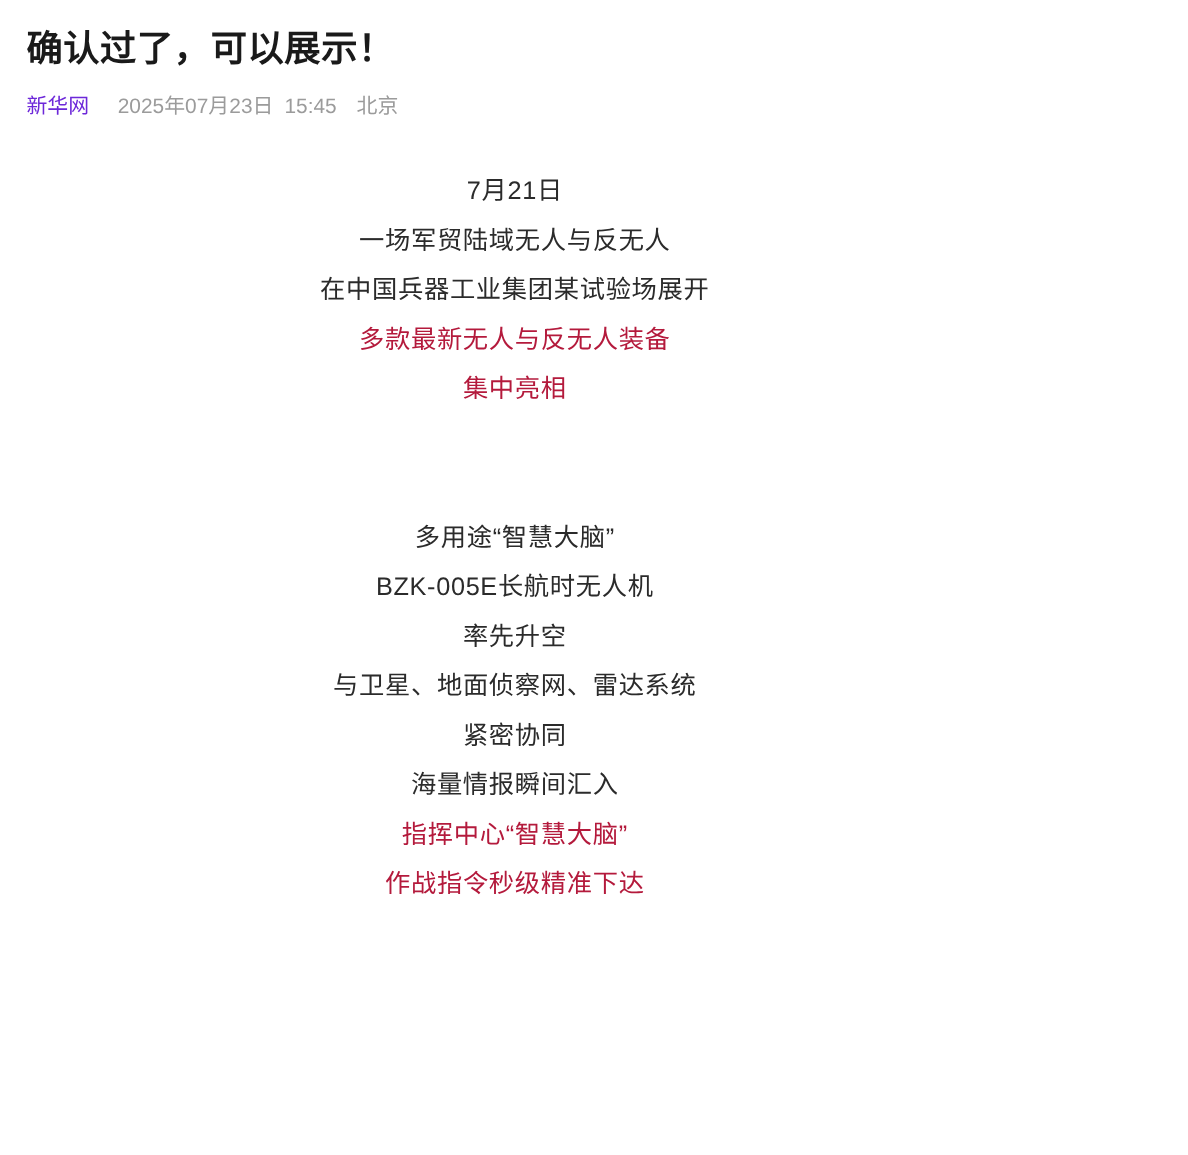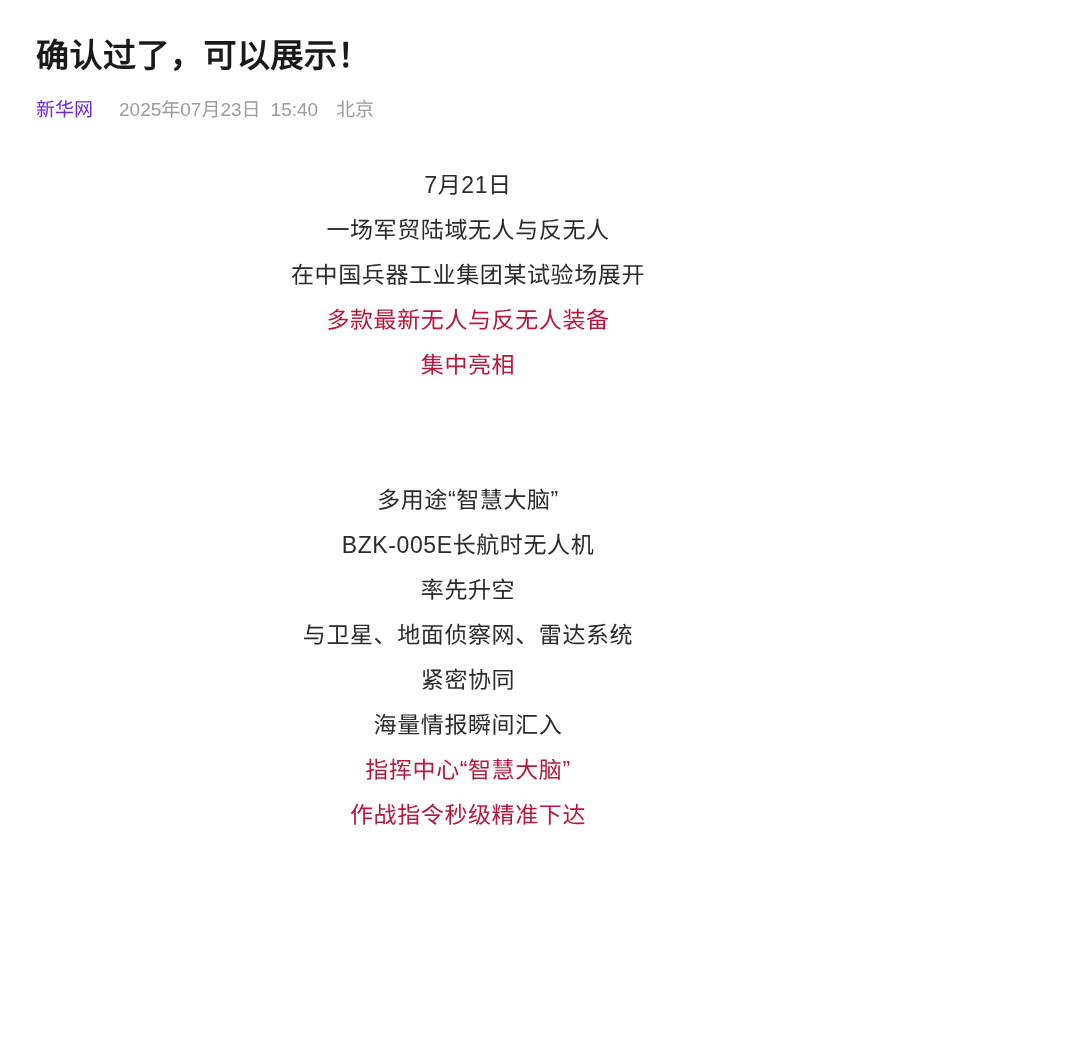--- a/index.html
+++ b/index.html
@@ -11,21 +11,21 @@
   body {
     width: 1080px;
     min-height: 1050px;
     font-family: "Liberation Sans", "DejaVu Sans", sans-serif;
     color: #222222;
     -webkit-font-smoothing: antialiased;
   }
   .page {
     width: 936px;
     box-sizing: border-box;
-    padding: 12px;
+    padding: 0;
     position: relative;
   }
 
   
   .article-header {
     padding: 22px 24px 0 24px;
     box-sizing: border-box;
   }
   .article-title {
     font-size: 33px;
@@ -86,21 +86,21 @@
 <body>
 
 <div class="page">
 
   <div class="article-header">
     <h1 class="article-title">确认过了，可以展示！</h1>
 
     <div class="meta-row">
       <span class="meta-source">新华网</span>
       <span class="meta-date">2025年07月23日</span>
-      <span class="meta-time">15:40</span>
+      <span class="meta-time">15:45</span>
       <span class="meta-place">北京</span>
     </div>
   </div>
 
   <div class="article-body">
       <div class="para">
         <div class="line">7月21日</div>
         <div class="line">一场军贸陆域无人与反无人</div>
         <div class="line">在中国兵器工业集团某试验场展开</div>
         <div class="line highlight">多款最新无人与反无人装备</div>

